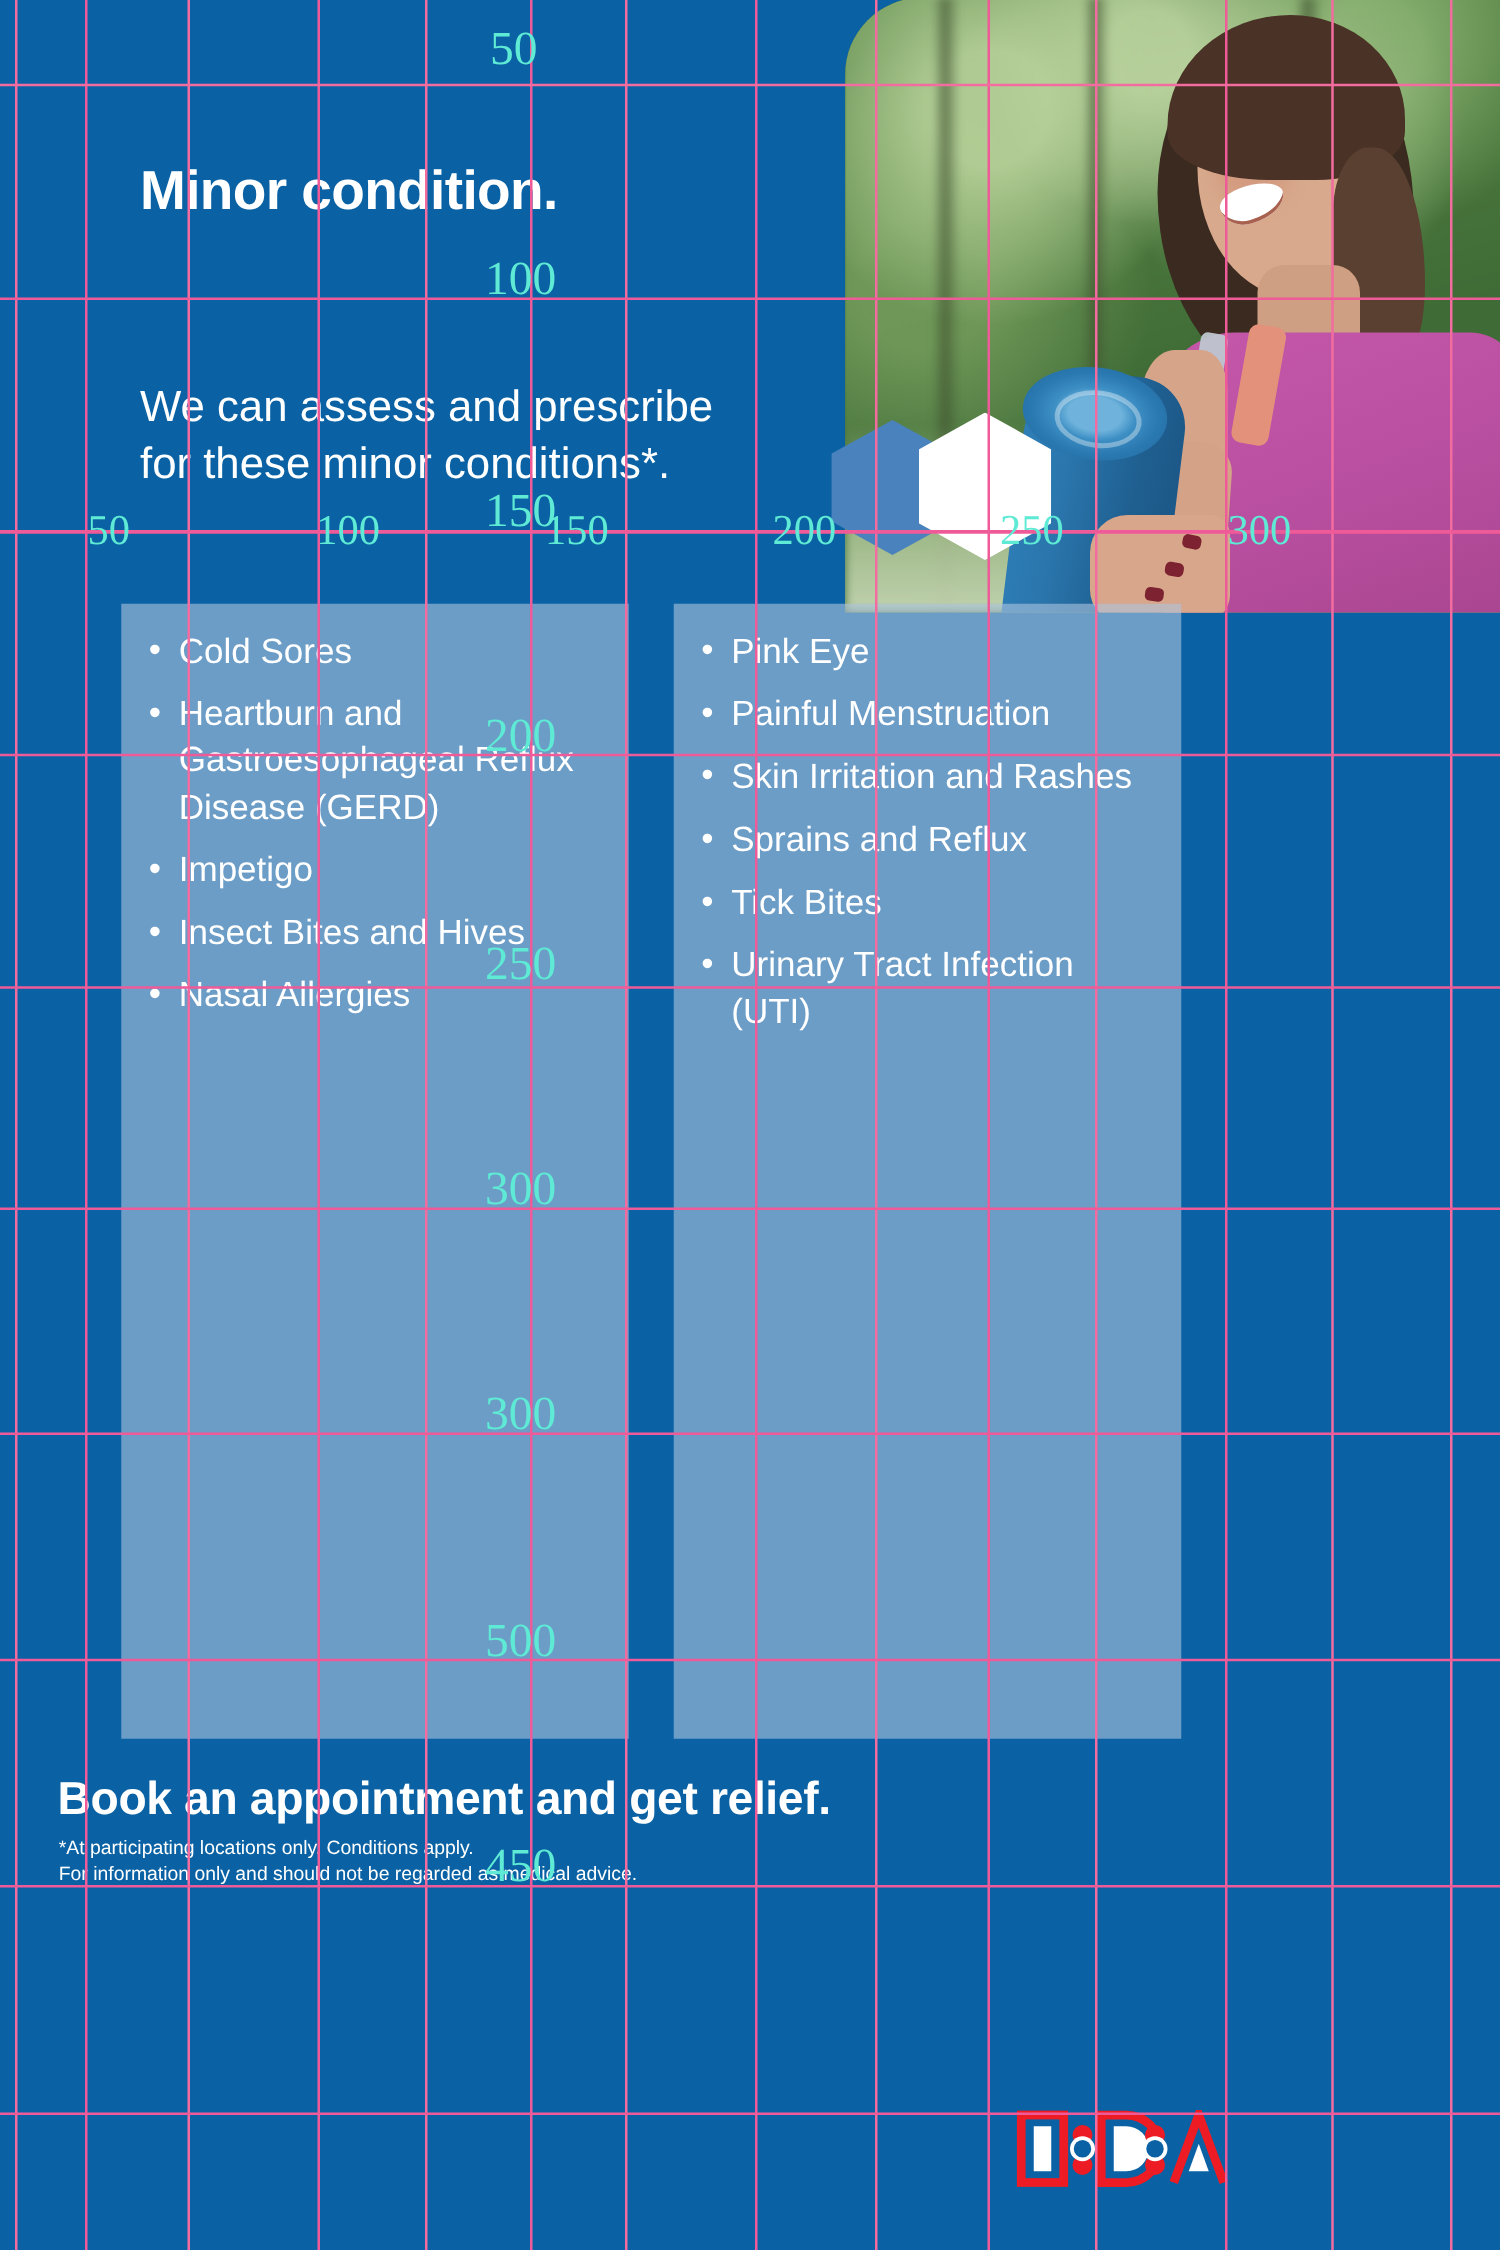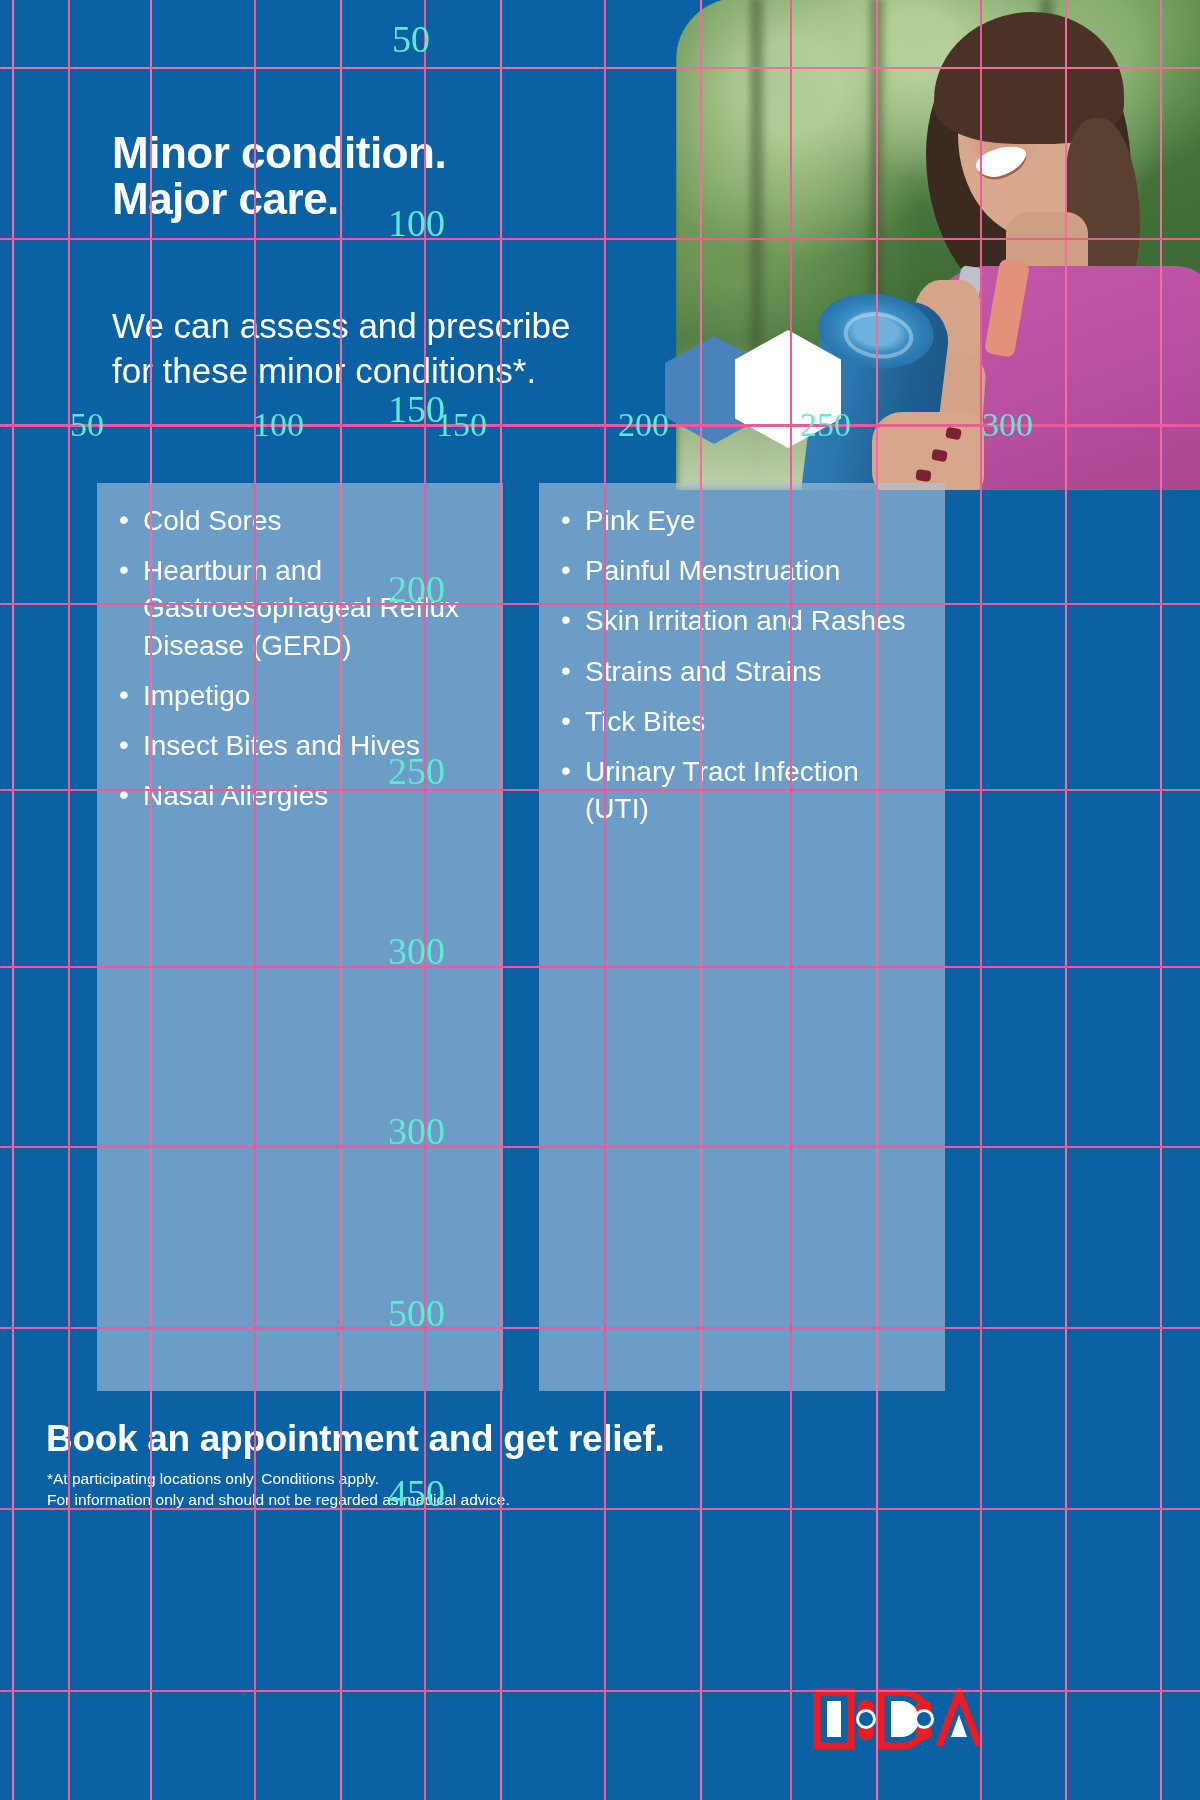--- a/index.html
+++ b/index.html
@@ -227,21 +227,20 @@
       <div class="w-nail" style="left:256px;top:452px;transform:rotate(10deg)"></div>
       <div class="w-nail" style="left:240px;top:472px;transform:rotate(8deg)"></div>
     </div>
   </div>
 
   <div class="hex hex-blue"></div>
   <div class="hex hex-white"></div>
 
   <h1 class="headline">
     <span class="l1">Minor condition.</span>
-    <span class="l2">Major care.</span>
   </h1>
 
   <div class="subhead">
     <div>We can assess and prescribe</div>
     <div>for these minor conditions*.</div>
   </div>
 
   <div class="panel panel-left">
     <ul class="list">
       <li>Cold Sores</li>
@@ -250,21 +249,21 @@
       <li>Insect Bites and Hives</li>
       <li>Nasal Allergies</li>
     </ul>
   </div>
 
   <div class="panel panel-right">
     <ul class="list">
       <li>Pink Eye</li>
       <li>Painful Menstruation</li>
       <li>Skin Irritation and Rashes</li>
-      <li>Strains and Strains</li>
+      <li>Sprains and Reflux</li>
       <li>Tick Bites</li>
       <li>Urinary Tract Infection (UTI)</li>
     </ul>
   </div>
 
   <div class="cta">Book an appointment and get relief.</div>
   <div class="fineprint">
     <div>*At participating locations only. Conditions apply.</div>
     <div>For information only and should not be regarded as medical advice.</div>
   </div>

